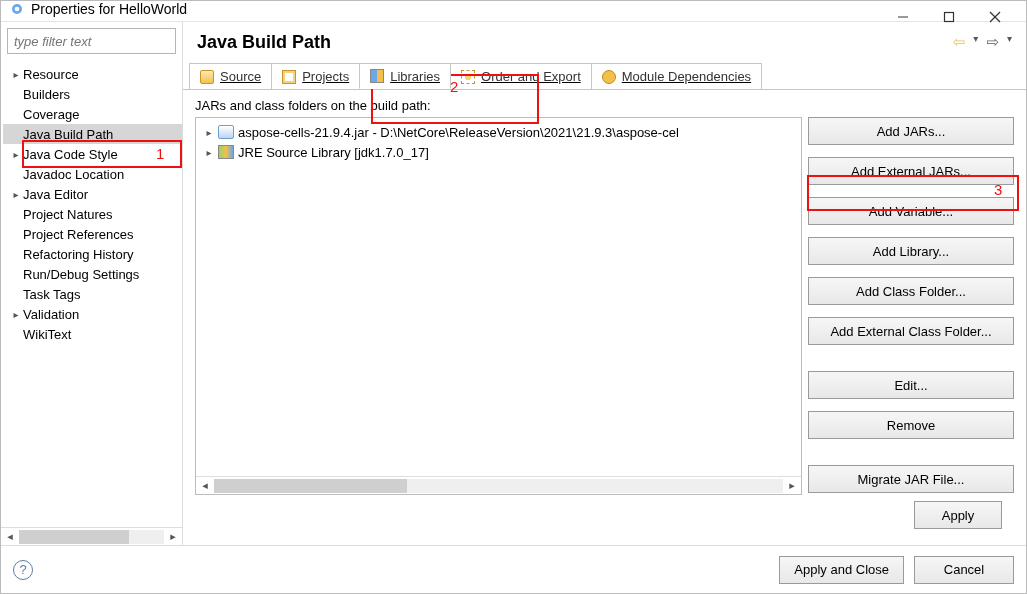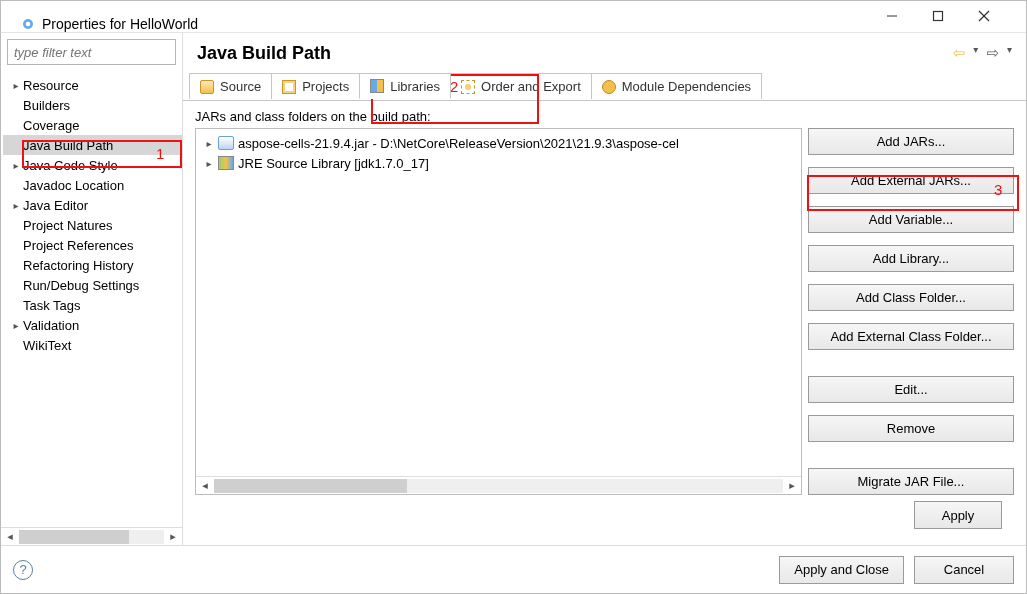--- a/index.html
+++ b/index.html
@@ -1,18 +1,18 @@
 <!DOCTYPE html>
 <html><head>
 <meta charset="utf-8">
 <style>
   * { box-sizing: border-box; font-family: "Segoe UI", Tahoma, sans-serif; }
   html,body { margin:0; padding:0; height:100%; background:#fff; color:#000; }
   .window { width:1027px; height:594px; border:1px solid #bbb; display:flex; flex-direction:column; }
-  .titlebar { height:32px; display:flex; align-items:flex-end; padding:0 19px; border-bottom:1px solid #e5e5e5; }
+  .titlebar { height:21px; display:flex; align-items:flex-start; padding:0 8px; border-bottom:1px solid #e5e5e5; }
   .titlebar .icon { width:16px; height:16px; margin-right:6px; display:flex; align-items:center; justify-content:center; }
   .titlebar .title { font-size:14px; }
   .titlebar .spacer { flex:1; }
   .winbtn { width:46px; height:32px; display:flex; align-items:center; justify-content:center; font-size:13px; color:#444; }
   .body { flex:1; display:flex; overflow:hidden; }
   .sidebar { width:182px; display:flex; flex-direction:column; border-right:1px solid #ddd; }
   .filter { margin:6px; }
   .filter input { width:100%; height:26px; border:1px solid #b5b5b5; padding:8px 6px; font-size:13px; color:#555; font-style:italic; }
   .tree { flex:1; overflow:hidden; padding:4px 0 0 2px; font-size:13px; }
   .tree-row { display:flex; align-items:center; height:20px; padding-left:6px; white-space:nowrap; }
@@ -20,21 +20,21 @@
   .tree-row.selected { background:#d6d6d6; }
   .sb-hscroll { height:18px; border-top:1px solid #ddd; display:flex; align-items:center; }
   .sb-hscroll .arrow { width:18px; text-align:center; font-size:11px; color:#555; }
   .sb-hscroll .track { flex:1; height:14px; background:#efefef; position:relative; }
   .sb-hscroll .thumb { position:absolute; left:0; top:0; height:100%; width:110px; background:#cfcfcf; }
   .main { flex:1; display:flex; flex-direction:column; }
   .header { height:40px; display:flex; align-items:center; justify-content:space-between; padding:0 14px; }
   .header h1 { font-size:18px; font-weight:600; margin:0; }
   .navarrows { display:flex; gap:8px; font-size:15px; }
   .navarrows span { opacity:.65; }
-  .tabs { display:flex; height:28px; border-bottom:1px solid #c6c6c6; padding:0 6px; position:relative; }
+  .tabs { display:flex; align-items:flex-end; height:28px; border-bottom:1px solid #c6c6c6; padding:0 6px; position:relative;text-decoration:underline; }
   .tab { display:flex; align-items:center; gap:6px; padding:3px 10px; border:1px solid #c6c6c6; border-bottom:none; margin-right:-1px; background:#fff; font-size:13px; height:26px; color:#333; }
   .tab .ticon { width:14px; height:14px; display:inline-block; }
   .tab.active { background:#fff; border-bottom:1px solid #fff; position:relative; z-index:2; }
   .content { flex:1; display:flex; flex-direction:column; padding:6px 12px 10px 12px; overflow:hidden; }
   .listlabel { font-size:13px; margin:2px 0 4px 0; }
   .listarea { flex:1; display:flex; gap:6px; min-height:0; }
   .listbox { flex:1; border:1px solid #bcbcbc; display:flex; flex-direction:column; min-width:0; }
   .listinner { flex:1; padding:4px 6px; font-size:13px; overflow:hidden; }
   .list-row { display:flex; align-items:center; height:20px; white-space:nowrap; }
   .list-row .tw { width:14px; text-align:center; color:#555; font-size:10px; }

